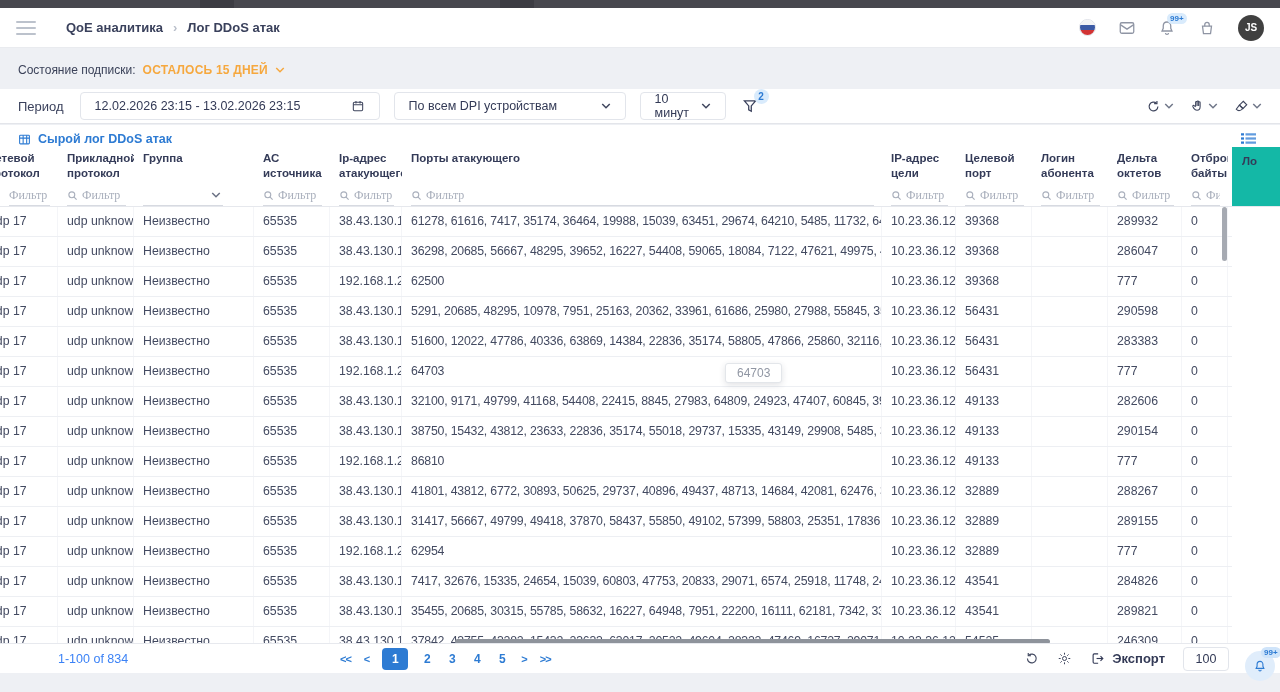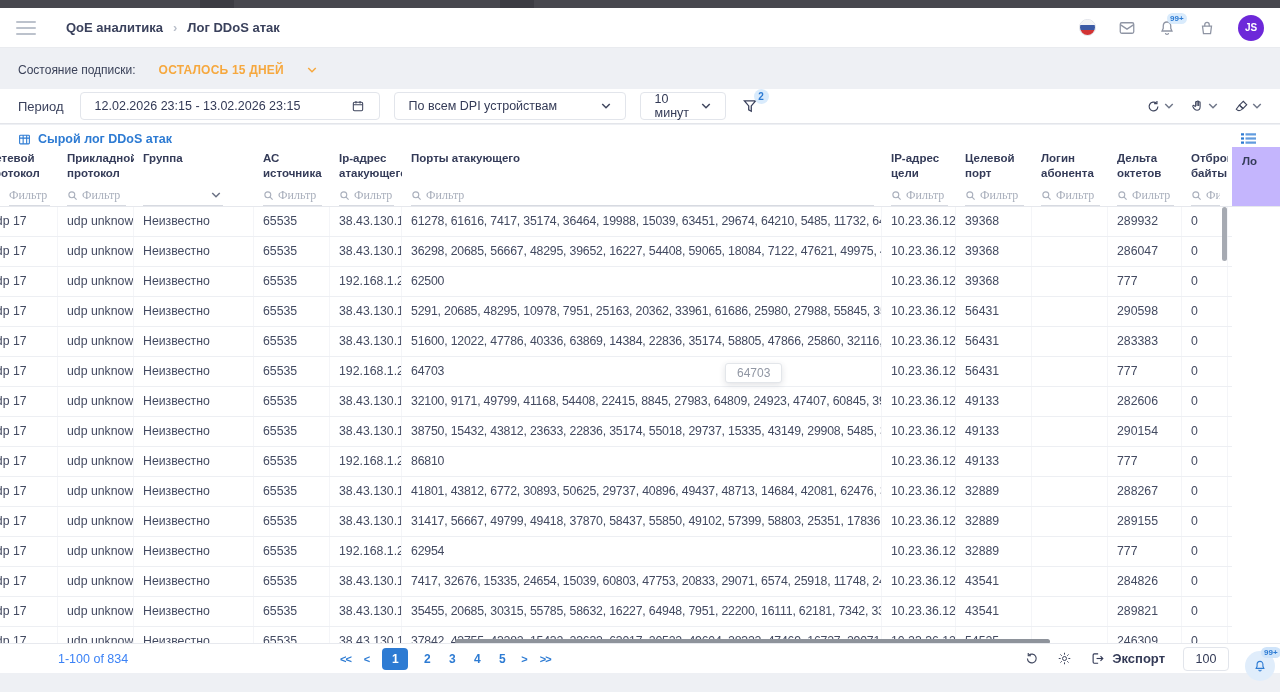--- a/index.html
+++ b/index.html
@@ -17,24 +17,24 @@
   .burger span { display:block; height:2px; background:#bcc2cc; border-radius:1px; }
   .crumbs { display:flex; align-items:center; margin-left:30px; gap:10px; font-size:13px; font-weight:600; color:#3a415c; }
   .crumb-sep { color:#b9bfca; font-size:13px; }
   .top-right { margin-left:auto; display:flex; align-items:center; gap:22px; }
   .flag { width:17px; height:17px; border-radius:50%; overflow:hidden; border:1px solid #dfe2e8; display:flex; flex-direction:column; }
   .flag i { flex:1; }
   .flag .w { background:#f2f3f5; } .flag .b { background:#3b5aa5; } .flag .r { background:#d23333; }
   .tb-icon { width:18px; height:18px; color:#8f95a4; position:relative; }
   .tb-icon svg { width:18px; height:18px; display:block; }
   .badge99 { position:absolute; top:-6px; left:9px; background:#d9ebfc; color:#2d7bd3; font-size:8px; font-weight:700; padding:1px 3px; border-radius:6px; line-height:9px; }
-  .avatar { width:26px; height:26px; border-radius:50%; background:#6d28d9; color:#fff; font-size:10px; font-weight:700; display:flex; align-items:center; justify-content:center; }
-
-  
-  .subrow { padding:15px 18px 12px; font-size:12px; display:flex; align-items:center; gap:23px; }
+  .avatar { width:26px; height:26px; border-radius:50%; background:#404040; color:#fff; font-size:10px; font-weight:700; display:flex; align-items:center; justify-content:center; }
+
+  
+  .subrow { padding:15px 18px 12px; font-size:12px; display:flex; align-items:center; gap:7px; }
   .subrow .val { color:#f6a83e; font-weight:700; letter-spacing:.2px; }
   .subrow svg { width:10px; height:8px; color:#f6a83e; }
 
   
   .filterbar { background:#fff; height:35px; display:flex; align-items:center; padding:0 18px; border-bottom:1px solid #e3e5ea; }
   .f-label { font-size:13px; margin-right:16px; color:#3a415c; }
   .inputbox { height:28px; border:1px solid #e2e5eb; border-radius:4px; background:#fff; display:flex; align-items:center; padding:0 14px; font-size:12.5px; color:#333a56; gap:8px; }
   .datebox { width:300px; }
   .datebox .txt { flex:1; }
   .selbox { margin-left:14px; justify-content:space-between; }
@@ -74,21 +74,21 @@
   .fbox.sel svg { width:10px; height:8px; color:#6a7184; }
 
   .tbody { height:436px; overflow:hidden; }
   .trow { display:flex; height:30px; border-bottom:1px solid #edeff3; }
   .trow .cell { line-height:29px; font-size:12.3px; color:#434a61; padding:0 6px 0 9px; border-right:1px solid #f4f5f8; }
   .trow .cell.c5 { letter-spacing:-0.2px; }
   .trow .cell .cell-inner { display:inline-block; margin-left:-20px; }
 
   
   .pinned { position:absolute; top:0; right:0; width:48px; height:100%; background:#fff; z-index:4; }
-  .pinned-head { margin-top:22px; height:60px; background:#c4b5fd; border-bottom:1px solid #e6e8ed; padding:8px 0 0 10px; font-size:11.5px; font-weight:700; color:#343b58; overflow:hidden; white-space:nowrap; }
+  .pinned-head { margin-top:22px; height:60px; background:#14b8a6; border-bottom:1px solid #e6e8ed; padding:8px 0 0 10px; font-size:11.5px; font-weight:700; color:#343b58; overflow:hidden; white-space:nowrap; }
 
   
   .vthumb { position:absolute; right:53px; top:82px; width:5px; height:54px; background:#a6aab2; border-radius:3px; z-index:6; }
   .hthumb { position:absolute; left:455px; top:514px; width:595px; height:5px; background:#8e939b; border-radius:3px; z-index:6; }
 
   
   .tooltip { position:absolute; left:725px; top:238px; background:#fff; border:1px solid #e3e6ea; border-radius:3px; box-shadow:0 2px 6px rgba(40,50,70,.14); padding:2px 11px; font-size:12px; color:#9096a3; z-index:7; }
 
   
   .footer { height:30px; background:#fff; border-top:1px solid #e7e9ee; display:flex; align-items:center; padding:0 18px; position:relative; }

